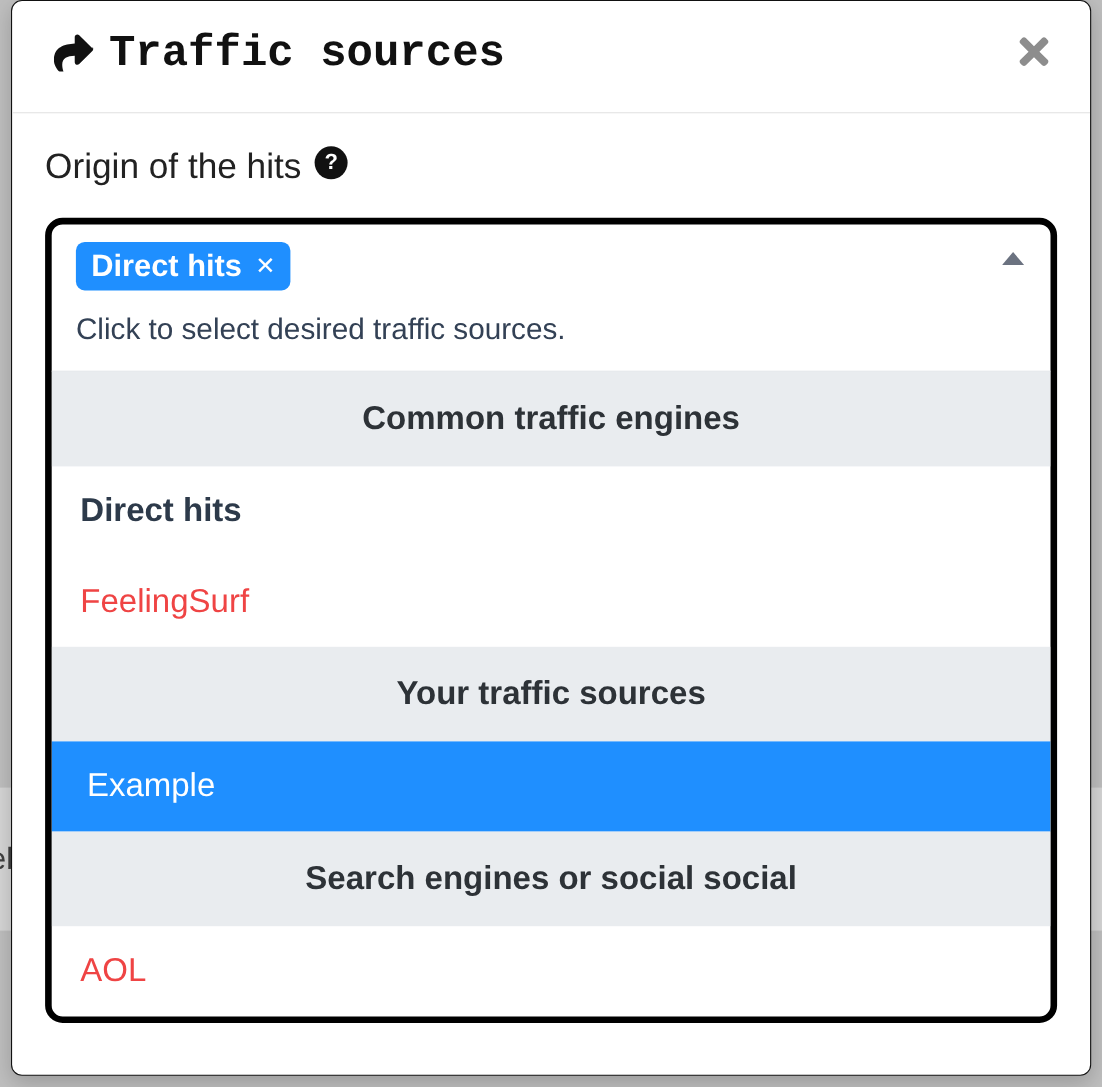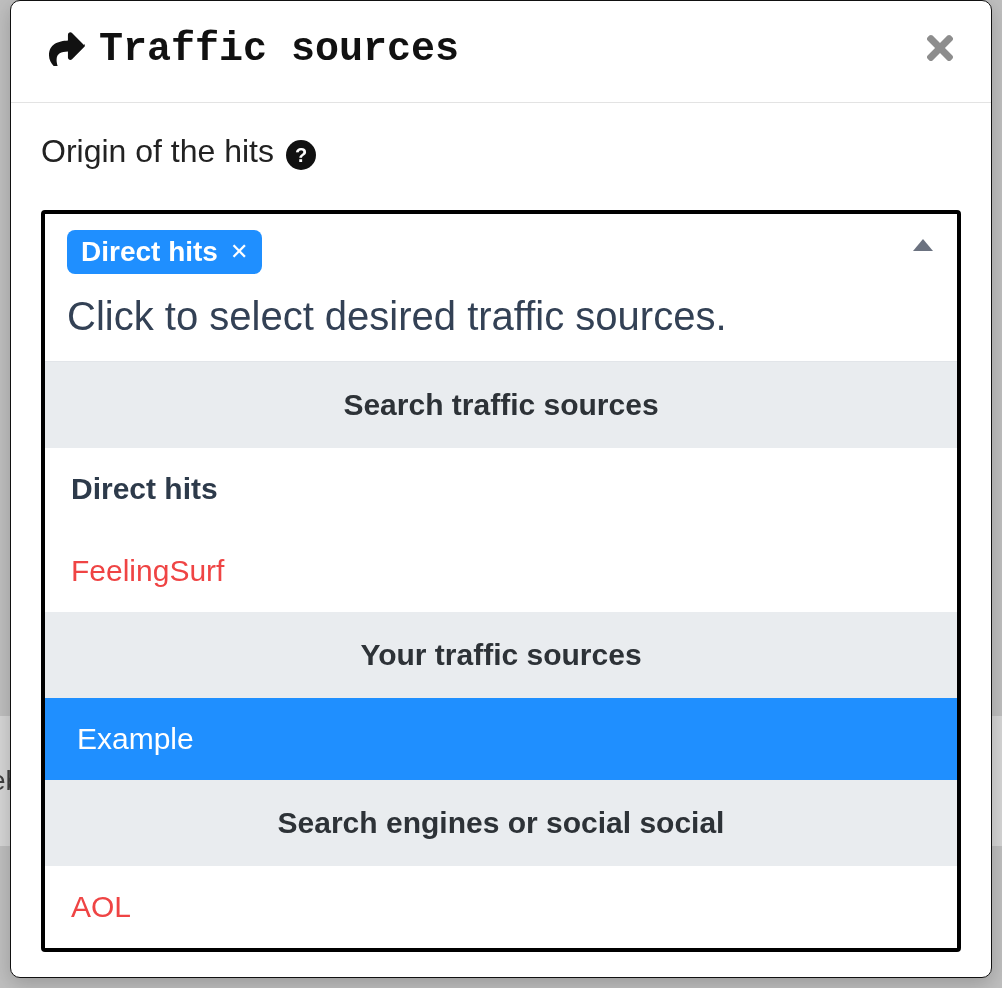--- a/index.html
+++ b/index.html
@@ -19,38 +19,38 @@
 .modal-header {
   display: flex; align-items: center; justify-content: space-between;
   padding: 26px 32px 30px 38px; border-bottom: 1px solid #e3e3e3;
 }
 .modal-title-wrap { display: flex; align-items: center; gap: 14px; }
 .modal-title { font-size: 40px; font-weight: 700; color: #111; font-family: Liberation Mono, monospace; }
 .close-btn { cursor: pointer; color: #8d8d8d; }
 .close-btn svg { width: 38px; height: 38px; }
 .share-icon svg { width: 36px; height: 36px; color:#111; }
 .modal-body { padding: 30px 30px 0 30px; }
-.field-label-row { display: flex; align-items: flex-end; gap: 12px; margin-bottom: 40px; }
+.field-label-row { display: flex; align-items: flex-start; gap: 12px; margin-bottom: 28px; }
 .field-label { font-size: 32px; color: #222; }
 .help-icon { width: 30px; height: 30px; background: #111; color: #fff; border-radius: 50%; display:flex; align-items:center; justify-content:center; font-weight:700; font-size:20px;}
 .select-box {
-  border: 4px solid #000000; border-radius: 4px; background: #fff;
+  border: 6px solid #000000; border-radius: 16px; background: #fff;
   position: relative;
 }
 .select-top {
   padding: 16px 50px 8px 22px; display:flex; flex-wrap:wrap; align-items:center; gap:10px;
   position: relative;
 }
 .tag {
   background: #1f8fff; color: #fff; border-radius: 8px; padding: 6px 14px;
   display: inline-flex; align-items: center; gap: 12px; font-size: 28px; font-weight:600;
 }
 .tag-x { font-size: 22px; cursor:pointer; font-weight:400;}
 .select-input {
-  border: none; outline: none; font-size: 40px; color: #737373;
+  border: none; outline: none; font-size: 27px; color: #737373;
   width: 100%; padding: 10px 0 14px 0; background: transparent;
 }
 .select-input::placeholder { color: #334155; }
 .caret { position: absolute; right: 24px; top: 24px; color: #6b7280; }
 .caret svg { width: 20px; height: 14px; }
 .dropdown {
   border-top: 1px solid #e2e5e9; max-height: 610px; overflow-y: auto;
 }
 .dropdown::-webkit-scrollbar { width: 14px; }
 .dropdown::-webkit-scrollbar-track { background: transparent; }
@@ -109,21 +109,21 @@
         </span>
         <span class="caret">
           <svg viewBox="0 0 20 12">
               <polygon points="10,0 20,12 0,12" fill="#6b7280"></polygon>
             </svg>
         </span>
         <input class="select-input" type="text" placeholder="Click to select desired traffic sources." style="">
       </div>
 
       <div class="dropdown">
-        <div class="group-header">Search traffic sources</div>
+        <div class="group-header">Common traffic engines</div>
         <div class="option selected">
           <span>Direct hits</span>
         </div>
         <div class="option">
           <span>FeelingSurf</span>
         </div>
 
         <div class="group-header">Your traffic sources</div>
         <div class="option highlight">
           <span>Example</span>

